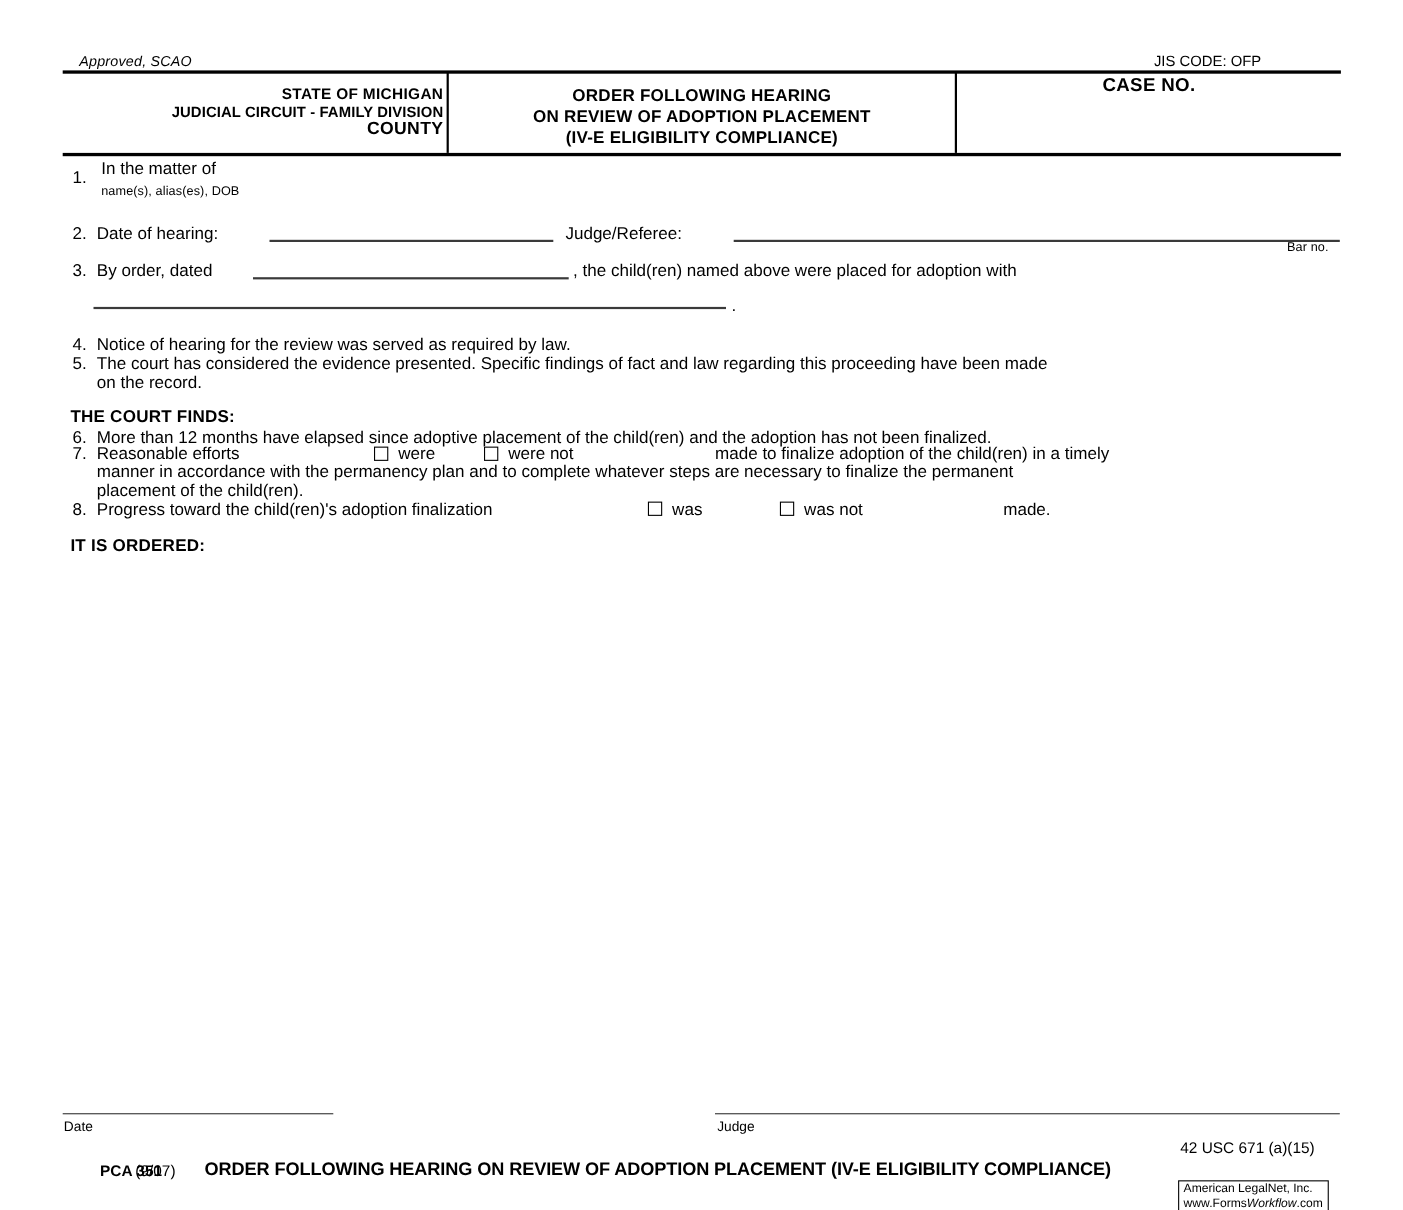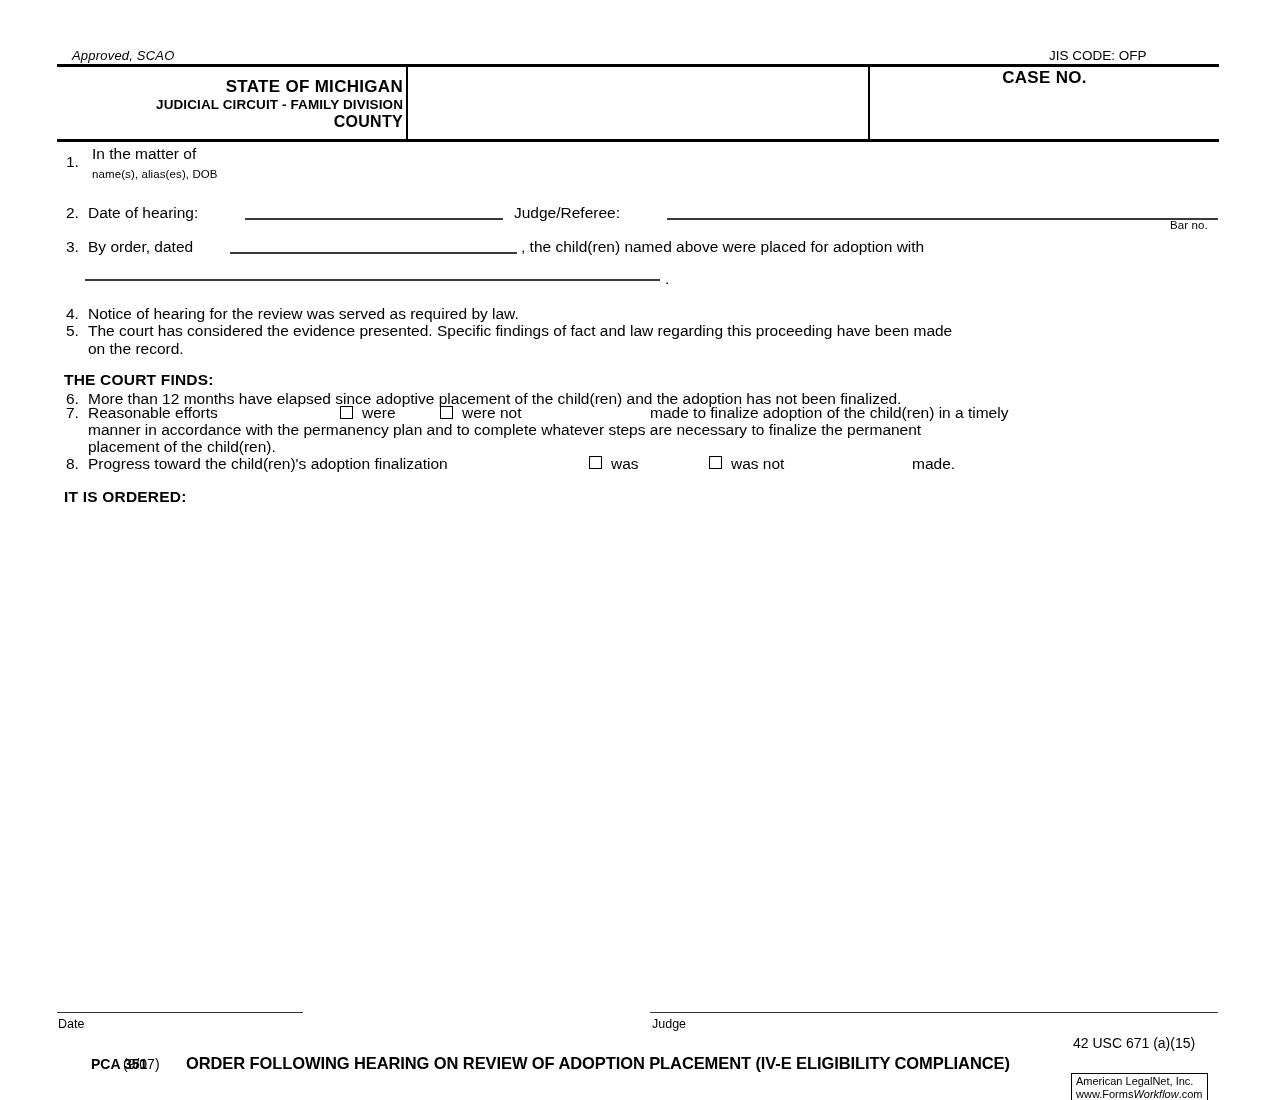--- a/index.html
+++ b/index.html
@@ -54,21 +54,21 @@
     position: absolute;
     font-size: 13.5px;
     white-space: nowrap;
   }
   .hdr-left {
     position: absolute;
     text-align: right;
     line-height: 1.18;
     white-space: nowrap;
   }
-  .hdr-left .l1 { font-size: 17px; font-weight: bold; letter-spacing: 0.3px; }
+  .hdr-left .l1 { font-size: 14px; font-weight: bold; letter-spacing: 0.3px; }
   .hdr-left .l2 { font-size: 13.5px; font-weight: bold; letter-spacing: 0.1px; }
   .hdr-left .l3 { font-size: 16px; font-weight: bold; letter-spacing: 0.3px; }
 
   .hdr-mid {
     position: absolute;
     text-align: center;
     line-height: 1.22;
     font-weight: bold;
     font-size: 15.5px;
     letter-spacing: 0.2px;
@@ -178,20 +178,25 @@
 
   <div class="vrule" style="left:406px; top:66px; height:73px;"></div>
   <div class="vrule" style="left:868px; top:66px; height:73px;"></div>
 
   <div class="hdr-left" style="left:60px; top:77px; width:343px;">
     <div class="l1">STATE OF MICHIGAN</div>
     <div class="l2">JUDICIAL CIRCUIT - FAMILY DIVISION</div>
     <div class="l3">COUNTY</div>
   </div>
 
+  <div class="hdr-mid" style="left:410px; top:79px; width:456px;">
+    <div>ORDER FOLLOWING HEARING</div>
+    <div>ON REVIEW OF ADOPTION PLACEMENT</div>
+    <div>(IV-E ELIGIBILITY COMPLIANCE)</div>
+  </div>
 
   <div class="hdr-right" style="left:872px; top:68px; width:345px;">CASE NO.</div>
 
   <div class="num" style="left:66px; top:153px;">1.</div>
   <div class="btext" style="left:92px; top:145px;">In the matter of</div>
   <div class="small" style="left:92px; top:168px;">name(s), alias(es), DOB</div>
 
   <div class="num" style="left:66px; top:204px;">2.</div>
   <div class="btext" style="left:88px; top:204px;">Date of hearing:</div>
   <div class="rule-med" style="left:245px; top:218px; width:258px;"></div>

